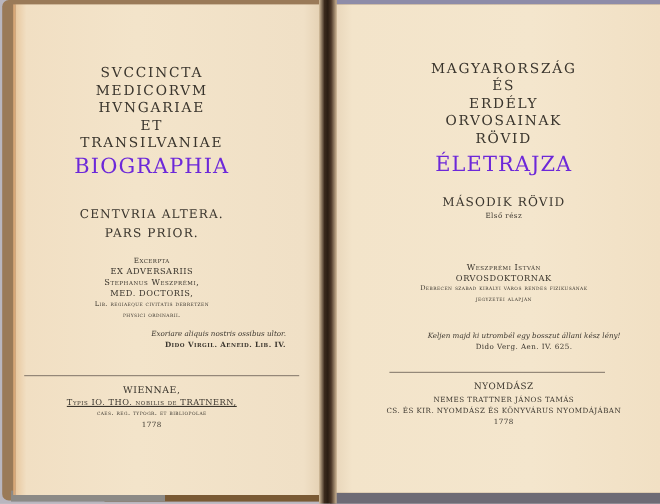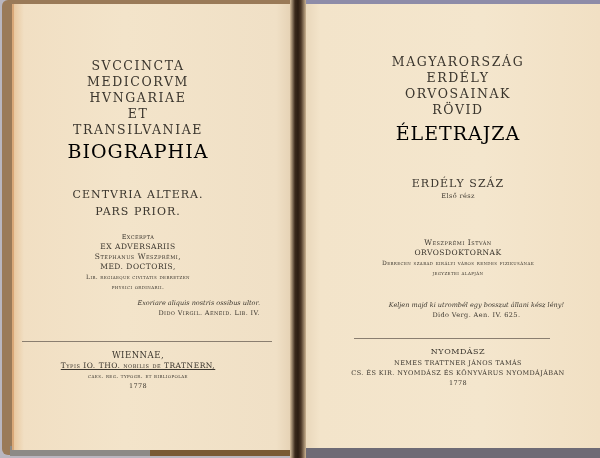--- a/index.html
+++ b/index.html
@@ -19,21 +19,21 @@
     .page.right { left: 306px; top: 4px; width: 294px; height: 444px;
       background: linear-gradient(90deg, #e9d7bb 0px, #f3e4ca 14px, #f4e6cd 60%, #f1e0c4 100%); }
     .gutter { position: absolute; left: 290px; top: 0; width: 16px; height: 458px;
       background: linear-gradient(90deg, #d8c2a0 0px, #3a2a1c 5px, #2a1d12 8px, #4a3626 11px, #cbb391 16px); }
     .top-band { position: absolute; left: 306px; top: 0; width: 294px; height: 4px; background: #8e8ca8; }
 
     .col { position: absolute; text-align: center; }
     .left-col { left: 8px; width: 260px; }
     .right-col { left: 316px; width: 284px; }
     .t1 { font-size: 12.5px; line-height: 16px; letter-spacing: 1.6px; }
-    .big { font-size: 19px; letter-spacing: 1px; font-weight: normal; color: #000000; }
+    .big { font-size: 19px; letter-spacing: 1px; font-weight: normal; color: #6d28d9; }
     .sub { font-size: 11px; letter-spacing: 1px; }
     .tiny { font-size: 6.5px; letter-spacing: 0.4px; line-height: 10px; }
     .tiny-b { font-size: 7.5px; letter-spacing: 0.5px; line-height: 10px; }
     .ital { font-style: italic; font-size: 6.5px; line-height: 10px; }
     .rule { position: absolute; height: 1px; background: #8a7e70; }
 
     [data-bind] { white-space: nowrap; }
   </style>
 </head>
 <body>
@@ -62,44 +62,45 @@
     <div style="position:absolute; left:0; width:260px; top:232px;">
       <div class="tiny" style="font-variant:small-caps;" data-bind="left_page.excerpta">Excerpta</div>
       <div class="tiny-b" data-bind="left_page.ex_adversariis">EX ADVERSARIIS</div>
       <div class="tiny-b" style="font-variant:small-caps;" data-bind="left_page.author">Stephanus Weszprémi,</div>
       <div class="tiny-b" data-bind="left_page.degree">MED. DOCTORIS,</div>
       <div class="tiny" style="font-variant:small-caps; font-size:6px;" data-bind="left_page.position_1">Lib. regiaeque civitatis debretzen</div>
       <div class="tiny" style="font-variant:small-caps; font-size:6px;" data-bind="left_page.position_2">physici ordinarii.</div>
     </div>
     <div style="position:absolute; right:8px; top:298px; text-align:right;">
       <div class="ital" data-bind="left_page.quote">Exoriare aliquis nostris ossibus ultor.</div>
-      <div class="tiny" style="font-variant:small-caps;" data-bind="left_page.quote_source">Dido Virgil. Aeneid. Lib. IV.</div>
+      <div class="tiny" style="font-variant:small-caps;font-weight:bold;" data-bind="left_page.quote_source">Dido Virgil. Aeneid. Lib. IV.</div>
     </div>
   </div>
   <div class="rule" style="left:22px; top:341px; width:250px;"></div>
   <div class="col left-col" style="top:349px;">
     <div style="font-size:8.5px; line-height:12px; letter-spacing:0.5px;" data-bind="left_page.imprint_city">WIENNAE,</div>
     <div class="tiny-b" style="font-variant:small-caps;text-decoration:underline;" data-bind="left_page.imprint_printer">Typis IO. THO. nobilis de TRATNERN,</div>
     <div class="tiny" style="font-variant:small-caps; font-size:6px;" data-bind="left_page.imprint_title">caes. reg. typogr. et bibliopolae</div>
     <div class="tiny" data-bind="left_page.imprint_year">1778</div>
   </div>
 
   <div class="gutter"></div>
 
   <div class="page right"></div>
   <div class="col right-col">
     <div style="position:absolute; left:0; width:284px; top:54px;">
       <div class="t1" data-bind="right_page.title_lines.0">MAGYARORSZÁG</div>
+      <div class="t1" data-bind="right_page.title_lines.1">ÉS</div>
       <div class="t1" data-bind="right_page.title_lines.2">ERDÉLY</div>
       <div class="t1" data-bind="right_page.title_lines.3">ORVOSAINAK</div>
       <div class="t1" data-bind="right_page.title_lines.4">RÖVID</div>
       <div class="big" style="margin-top:4px;" data-bind="right_page.main_title">ÉLETRAJZA</div>
     </div>
     <div style="position:absolute; left:0; width:284px; top:176px;">
-      <div class="sub" style="line-height:15px;" data-bind="right_page.subtitle_1">ERDÉLY SZÁZ</div>
+      <div class="sub" style="line-height:15px;" data-bind="right_page.subtitle_1">MÁSODIK RÖVID</div>
       <div class="tiny" style="font-size:6.5px;text-align:center;" data-bind="right_page.subtitle_2">Első rész</div>
     </div>
     <div style="position:absolute; left:0; width:284px; top:238px;">
       <div class="tiny-b" style="font-variant:small-caps;" data-bind="right_page.author">Weszprémi István</div>
       <div class="tiny-b" data-bind="right_page.degree">ORVOSDOKTORNAK</div>
       <div class="tiny" style="font-variant:small-caps; font-size:6px;" data-bind="right_page.position_1">Debrecen szabad királyi város rendes fizikusának</div>
       <div class="tiny" style="font-variant:small-caps; font-size:6px;" data-bind="right_page.position_2">jegyzetei alapján</div>
     </div>
     <div style="position:absolute; right:36px; top:300px; text-align:center;">
       <div class="ital" data-bind="right_page.quote">Keljen majd ki utrombél egy bosszut állani kész lény!</div>

